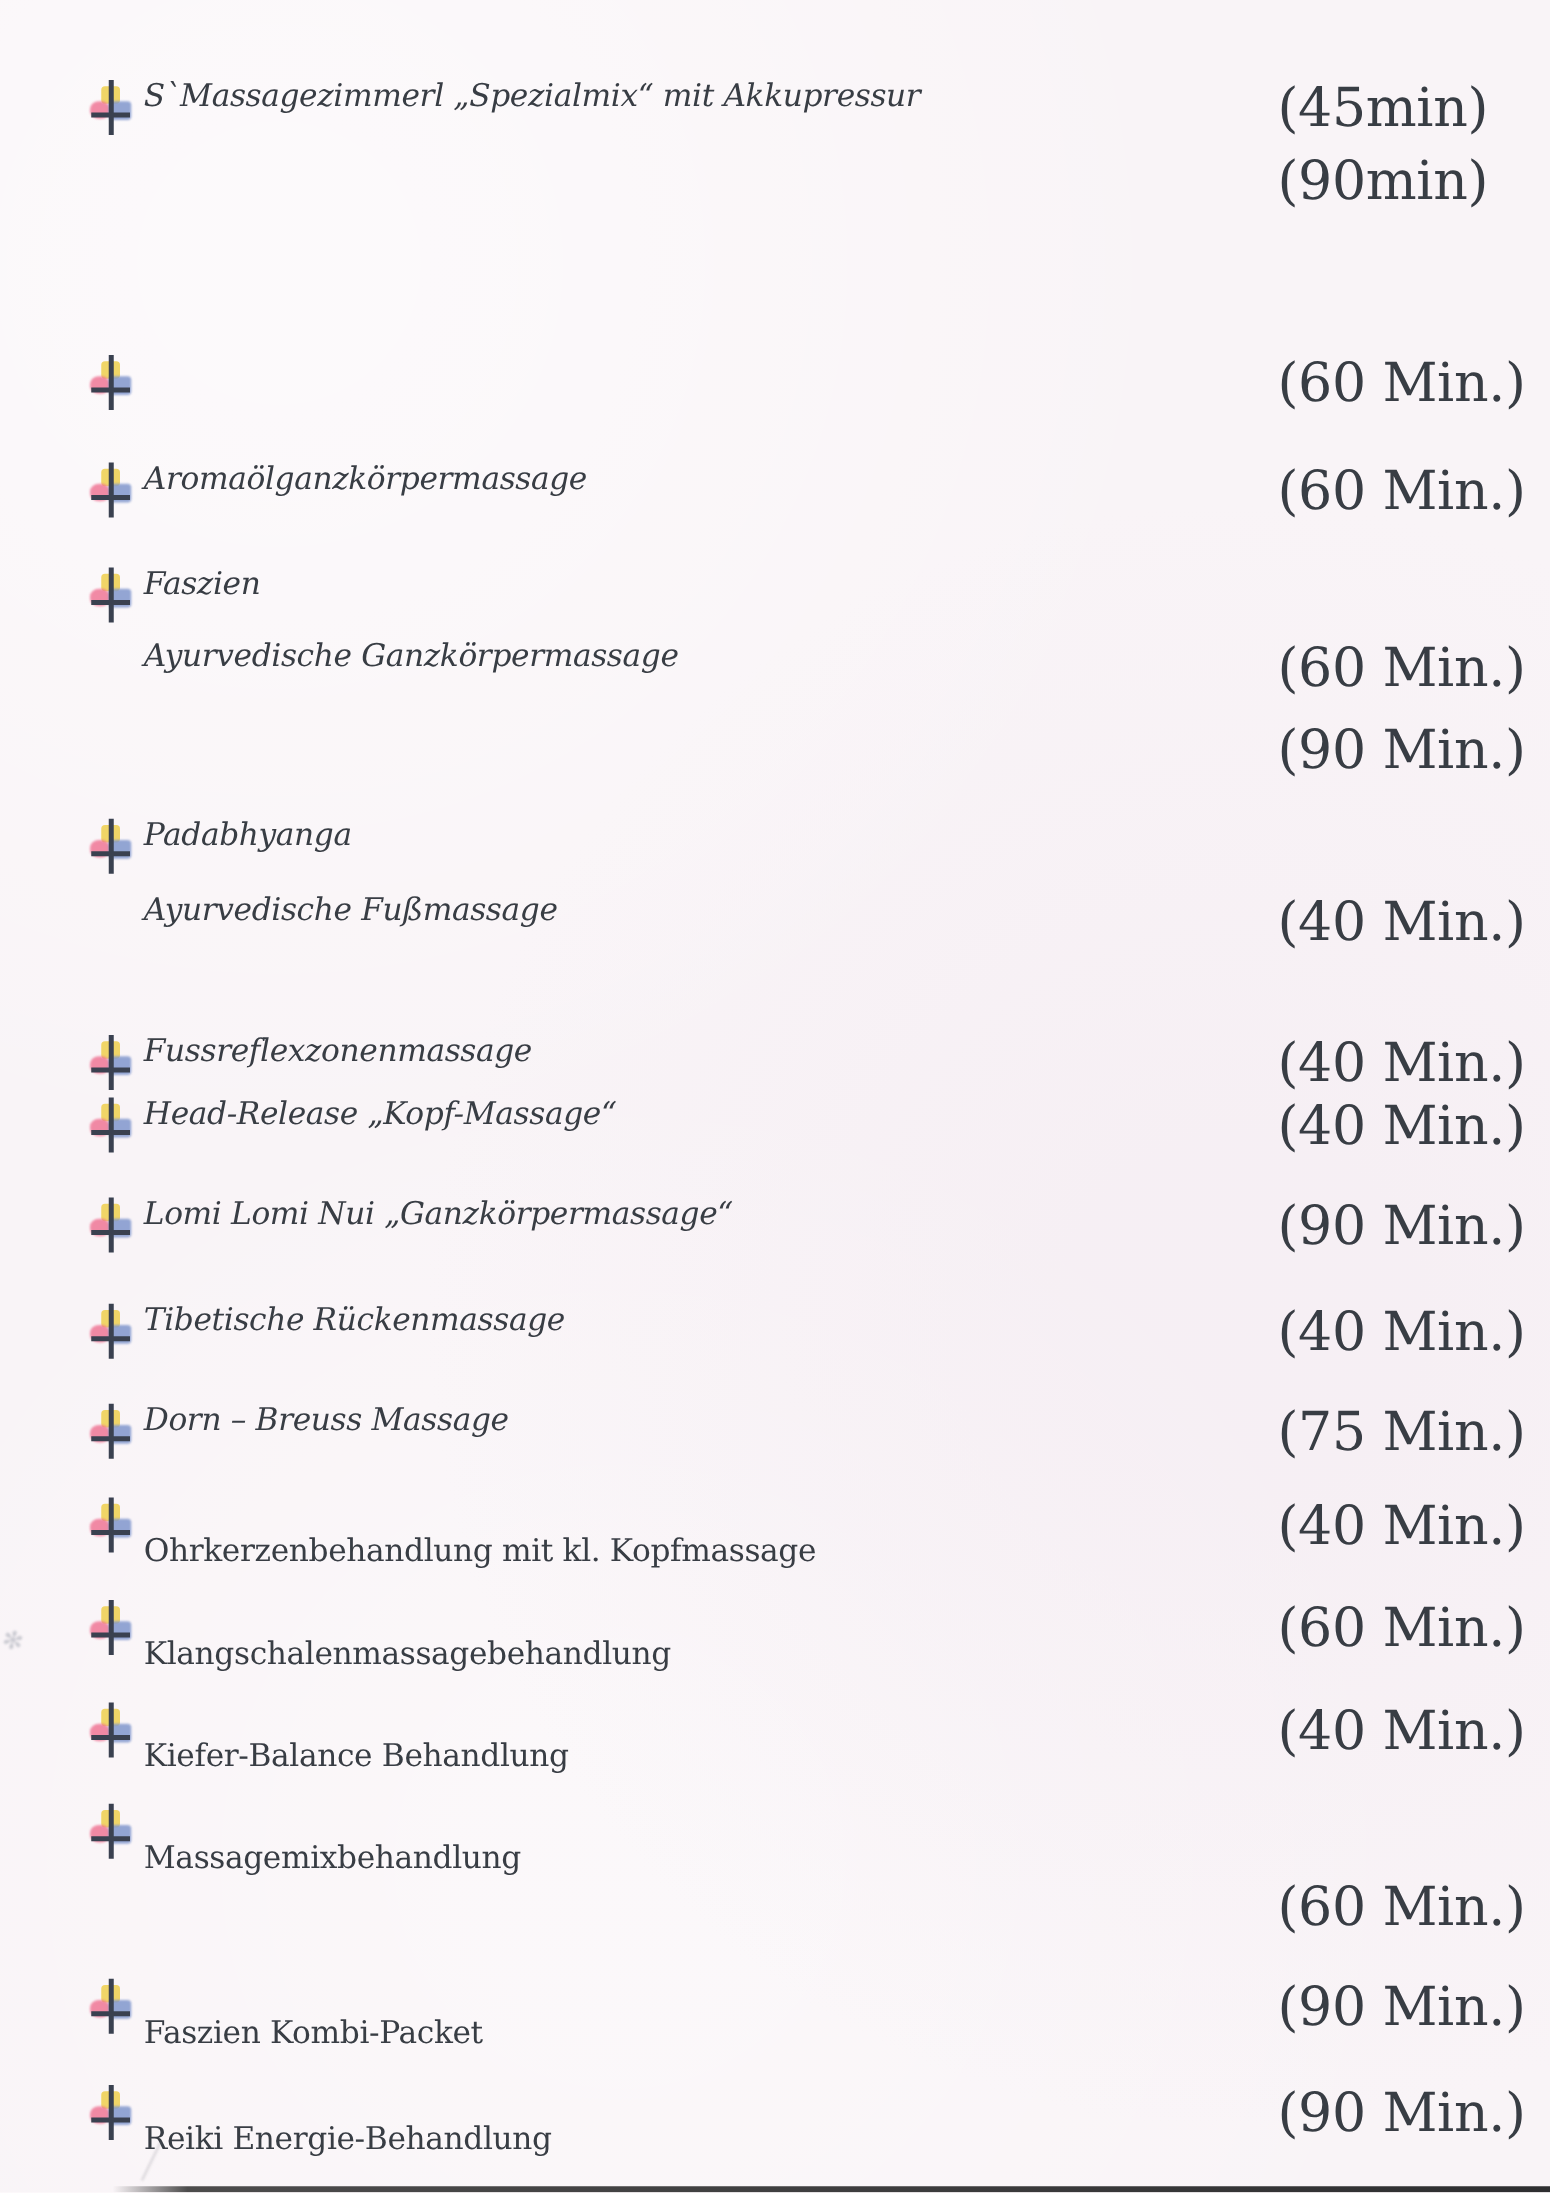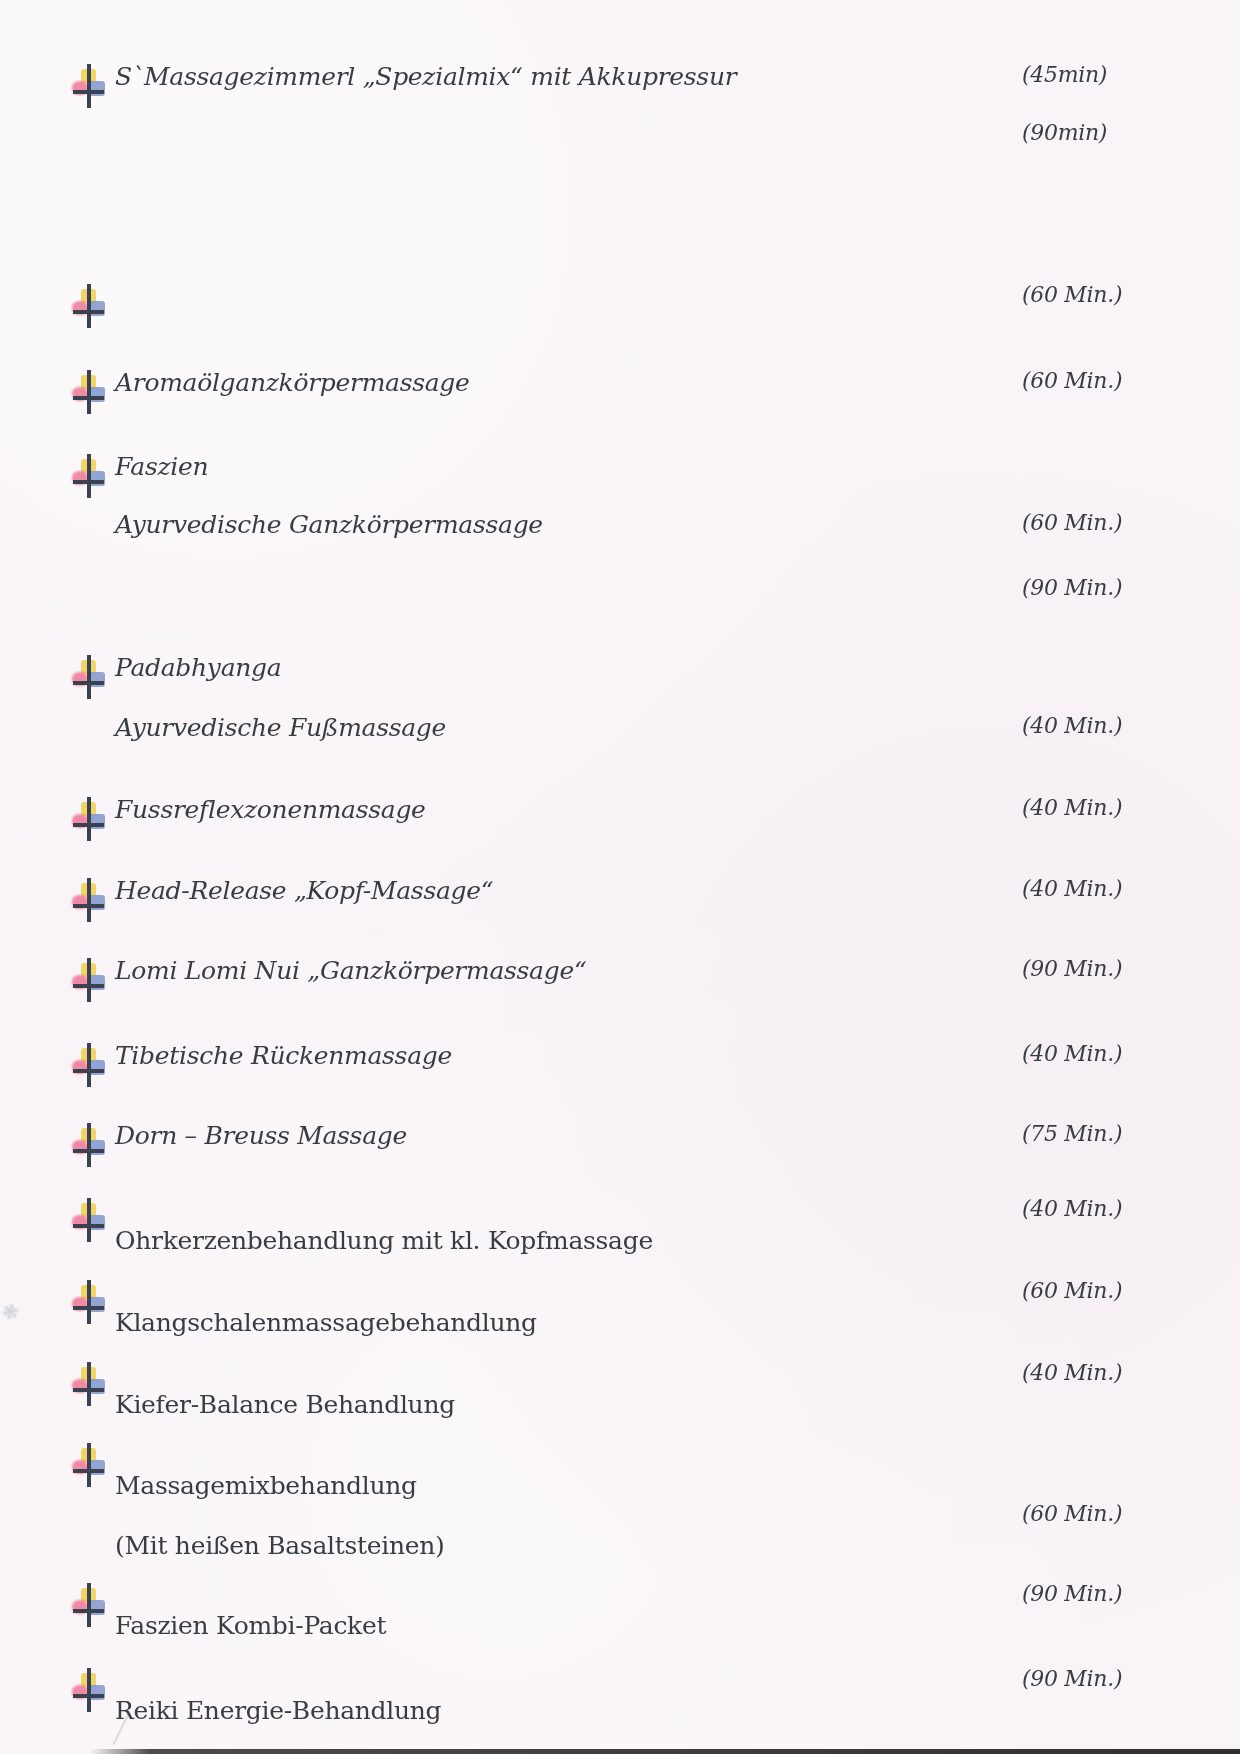--- a/index.html
+++ b/index.html
@@ -16,21 +16,21 @@
     color:#383d44;
   }
   .line{position:absolute;left:0;width:100%;height:50px;}
   .name{
     position:absolute;left:115px;top:0;
     font-size:25px;letter-spacing:-.3px;white-space:nowrap;
   }
   .sub{left:115px;}
   .dur{
     position:absolute;left:1022px;top:0;
-    font-size:22px;font-style:italic;letter-spacing:-.3px;white-space:nowrap;
+    font-size:43px;letter-spacing:-.3px;white-space:nowrap;
   }
   .italic .name{font-style:italic;}
   .upright .name{font-style:normal;margin-top:30px;}
   
   .bullet{position:absolute;left:72px;top:2px;width:34px;height:46px;}
   .bullet i{position:absolute;display:block;}
   .bullet .sq-y{left:9px;top:5px;width:15px;height:14px;background:#efd04e;opacity:.85;filter:blur(.6px);border-radius:3px;}
   .bullet .sq-p{left:0px;top:17px;width:16px;height:14px;background:#ef6f90;opacity:.8;filter:blur(.9px);border-radius:45%;}
   .bullet .sq-b{left:15px;top:17px;width:18px;height:15px;background:#8197cd;opacity:.85;filter:blur(.7px);border-radius:3px;}
   .bullet .stem{left:15px;top:0;width:4px;height:44px;background:#3a4150;filter:blur(.3px);}
@@ -120,21 +120,21 @@
         <i class="stem"></i>
         <i class="bar"></i>
       </span>
     <span class="name">Padabhyanga</span>
   </div>
   <div class="line italic" style="top:713px">
     <span class="name sub">Ayurvedische Fußmassage</span>
     <span class="dur">(40 Min.)</span>
   </div>
 
-  <div class="line italic" style="top:795px">
+  <div class="line italic" style="top:826px">
     <span class="bullet">
         <i class="sq-y"></i>
         <i class="sq-p"></i>
         <i class="sq-b"></i>
         <i class="stem"></i>
         <i class="bar"></i>
       </span>
     <span class="name">Fussreflexzonenmassage</span>
     <span class="dur">(40 Min.)</span>
   </div>
@@ -227,21 +227,20 @@
     <span class="bullet">
         <i class="sq-y"></i>
         <i class="sq-p"></i>
         <i class="sq-b"></i>
         <i class="stem"></i>
         <i class="bar"></i>
       </span>
     <span class="name">Massagemixbehandlung</span>
   </div>
   <div class="line upright" style="top:1501px">
-    <span class="name sub">(Mit heißen Basaltsteinen)</span>
     <span class="dur">(60 Min.)</span>
   </div>
 
   <div class="line upright" style="top:1581px">
     <span class="bullet">
         <i class="sq-y"></i>
         <i class="sq-p"></i>
         <i class="sq-b"></i>
         <i class="stem"></i>
         <i class="bar"></i>

